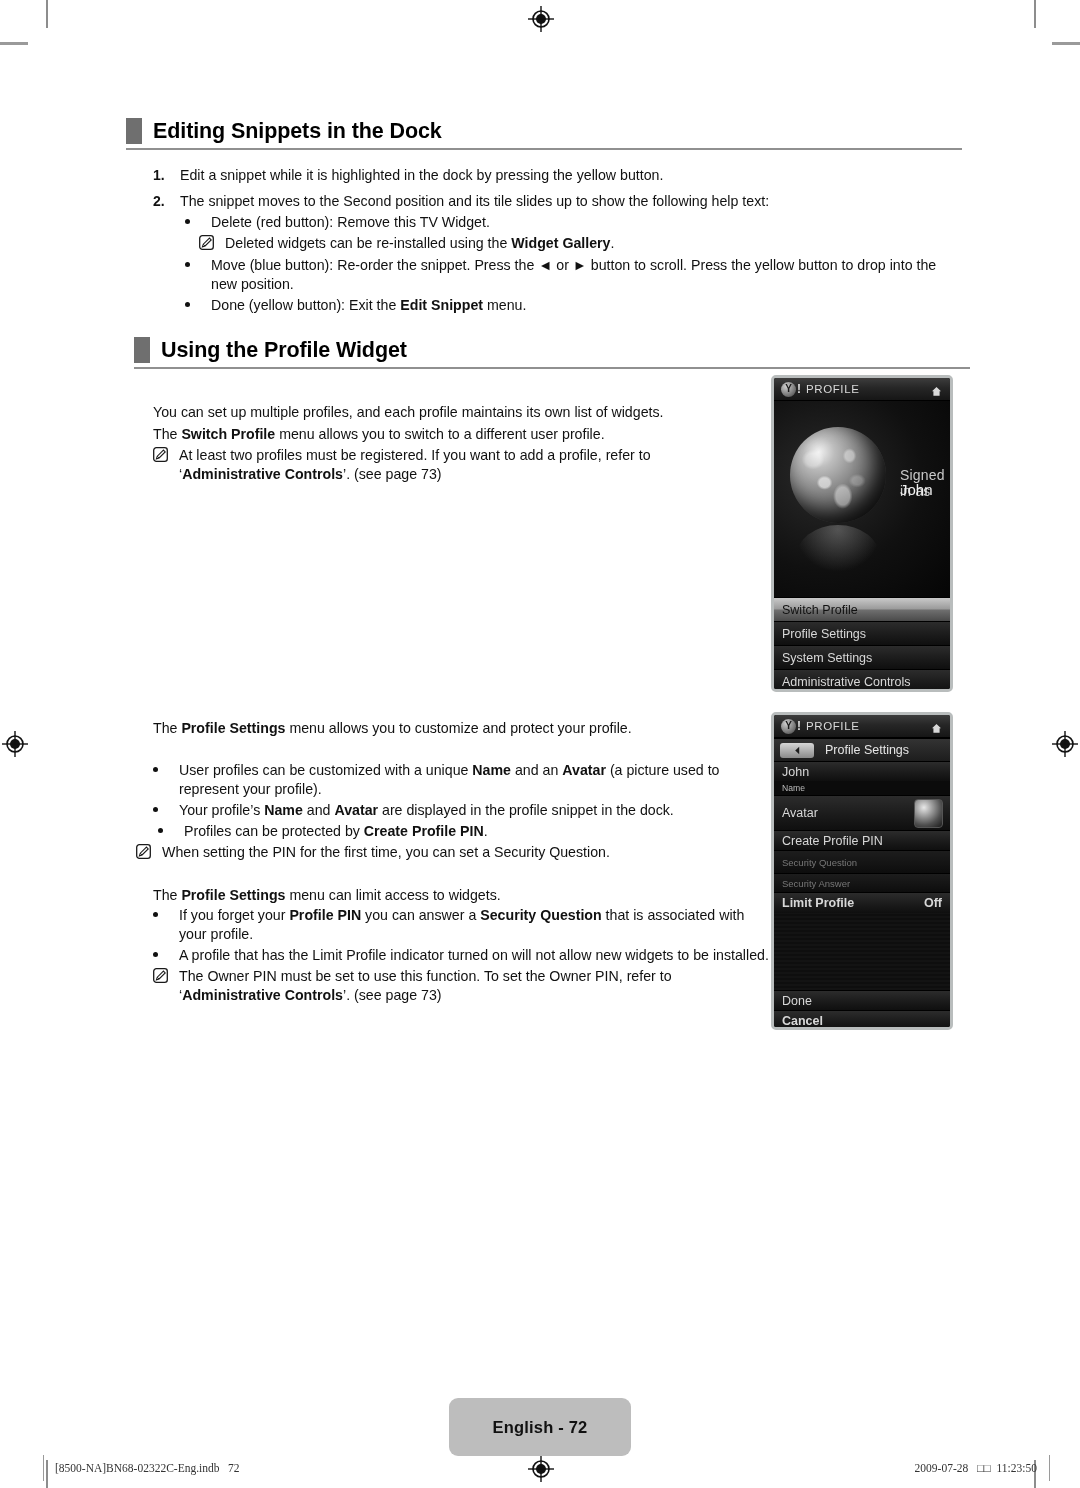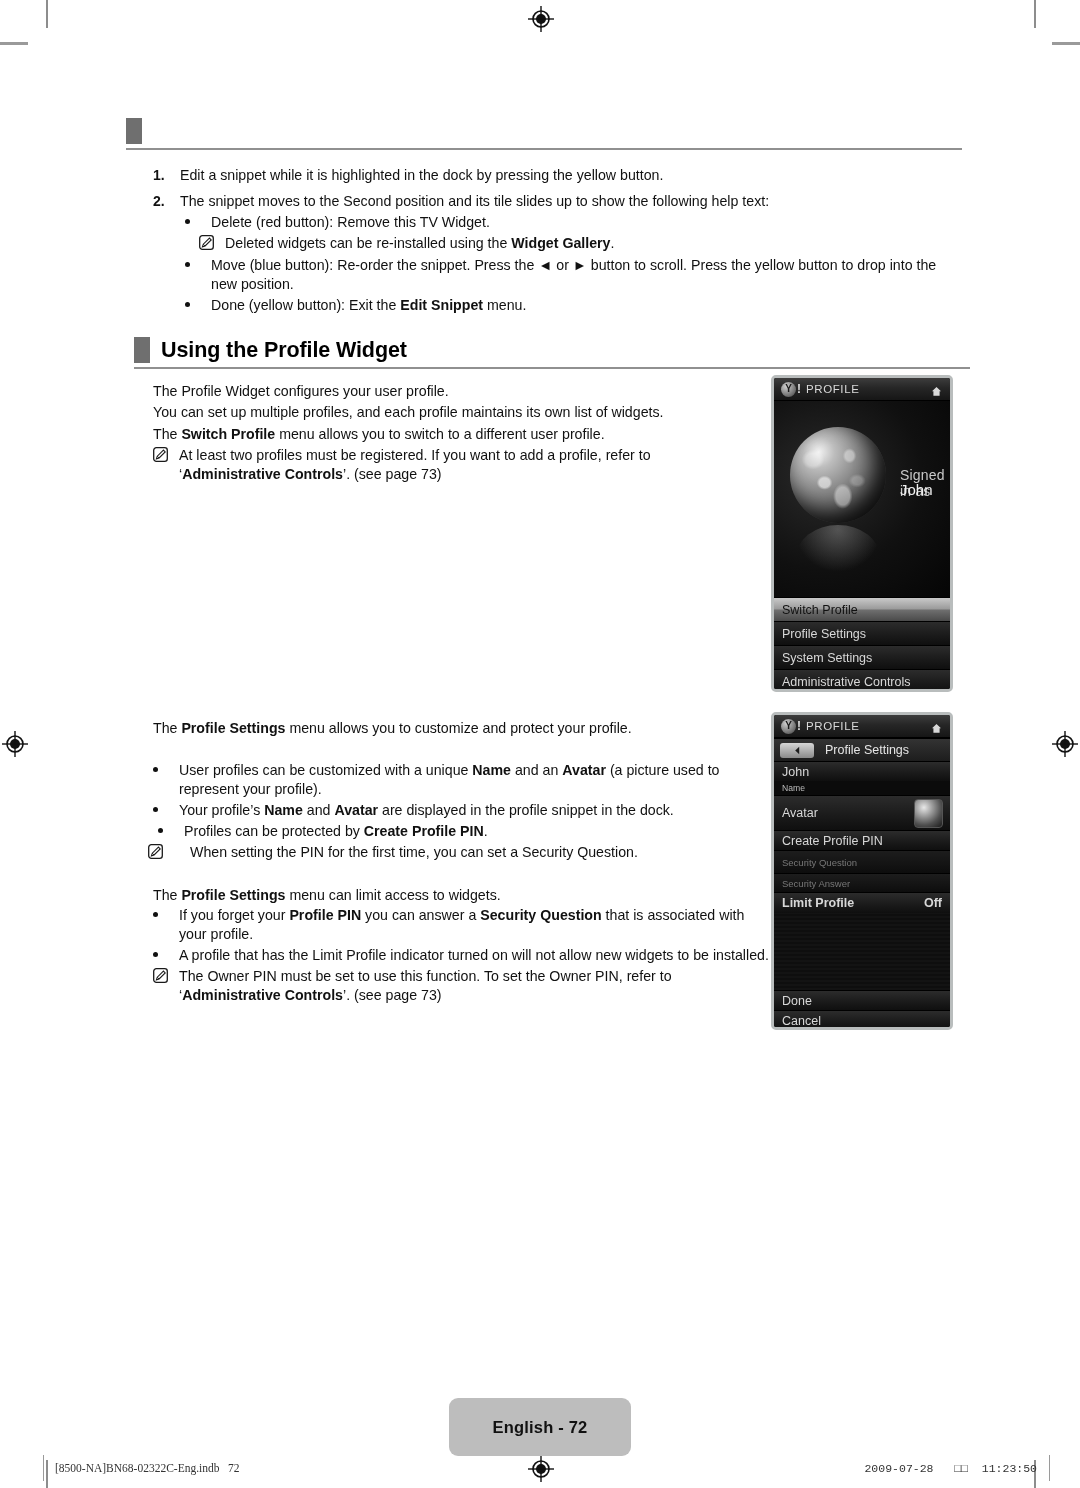--- a/index.html
+++ b/index.html
@@ -329,21 +329,21 @@
     top: 1462px;
     font-family: "Liberation Serif", serif;
     font-size: 11.5px;
     color: #333;
     white-space: pre;
   }
   .footer-right {
     position: absolute;
     right: 43px;
     top: 1462px;
-    font-family: Liberation Mono, monospace;
+    font-family: Liberation Serif, serif;
     font-size: 11.5px;
     color: #333;
     white-space: pre;
   }
   .footer-rule-left {
     position: absolute;
     left: 43px; top: 1455px;
     width: 1px; height: 26px;
     background: #9a9a9a;
   }
@@ -393,21 +393,21 @@
   <div class="reg-mark" style="left:1052px; top:731px;">
     <svg width="26" height="26" viewBox="0 0 26 26">
       <circle cx="13" cy="13" r="8" fill="none" stroke="#111" stroke-width="1.6"></circle>
       <circle cx="13" cy="13" r="5" fill="#111"></circle>
       <line x1="13" y1="0" x2="13" y2="26" stroke="#111" stroke-width="1.4"></line>
       <line x1="0" y1="13" x2="26" y2="13" stroke="#111" stroke-width="1.4"></line>
     </svg>
   </div>
 
   <div class="section-head" style="top:118px;">
-    <span class="bar"></span>
+    <span class="bar"></span><span class="htext">Editing Snippets in the Dock</span>
     <div class="rule"></div>
   </div>
 
   <div class="numline" style="left:153px; top:166px; width:810px;">
     <span class="num">1.</span>
     <span class="ntext">Edit a snippet while it is highlighted in the dock by pressing the yellow button.</span>
   </div>
   <div class="numline" style="left:153px; top:192px; width:810px;">
     <span class="num">2.</span>
     <span class="ntext">The snippet moves to the Second position and its tile slides up to show the following help text:</span>
@@ -437,21 +437,20 @@
   <div class="bulletline" style="left:185px; top:296px; width:780px;">
     <span class="dot"></span>
     <span class="btext">Done (yellow button): Exit the <b>Edit Snippet</b> menu.</span>
   </div>
 
   <div class="section-head" style="top:337px;padding-left:8px;">
     <span class="bar"></span><span class="htext">Using the Profile Widget</span>
     <div class="rule"></div>
   </div>
 
-  <div class="para" style="left:153px; top:381px; width:600px;">The Profile Widget configures your user profile.</div>
   <div class="para" style="left:153px; top:402px; width:620px;">You can set up multiple profiles, and each profile maintains its own list of widgets.</div>
   <div class="para" style="left:153px; top:424px; width:620px;">The <b>Switch Profile</b> menu allows you to switch to a different user profile.</div>
 
   <div class="noteline" style="left:153px; top:446px; width:600px;">
     <span class="noteicon">
       <svg width="15" height="15" viewBox="0 0 15 15">
         <rect x="0.7" y="0.7" width="13.6" height="13.6" rx="2.6" fill="none" stroke="#1a1a1a" stroke-width="1.3"></rect>
         <path d="M10.4 3.1 L4.3 9.2 L3.4 11.9 L6.1 11.0 L12.2 4.9 Z" fill="none" stroke="#1a1a1a" stroke-width="1.1"></path>
         <line x1="4.3" y1="9.2" x2="6.1" y2="11.0" stroke="#1a1a1a" stroke-width="1"></line>
       </svg>
@@ -466,21 +465,21 @@
     <span class="btext">User profiles can be customized with a unique <b>Name</b> and an <b>Avatar</b> (a picture used to represent your profile).</span>
   </div>
   <div class="bulletline" style="left:153px; top:801px; width:620px;">
     <span class="dot"></span>
     <span class="btext">Your profile’s <b>Name</b> and <b>Avatar</b> are displayed in the profile snippet in the dock.</span>
   </div>
   <div class="bulletline" style="left:158px; top:822px; width:620px;">
     <span class="dot"></span>
     <span class="btext">Profiles can be protected by <b>Create Profile PIN</b>.</span>
   </div>
-  <div class="noteline" style="left:148px; top:843px; width:620px;padding-left:16px;">
+  <div class="noteline" style="left:136px; top:843px; width:620px;">
     <span class="noteicon">
       <svg width="15" height="15" viewBox="0 0 15 15">
         <rect x="0.7" y="0.7" width="13.6" height="13.6" rx="2.6" fill="none" stroke="#1a1a1a" stroke-width="1.3"></rect>
         <path d="M10.4 3.1 L4.3 9.2 L3.4 11.9 L6.1 11.0 L12.2 4.9 Z" fill="none" stroke="#1a1a1a" stroke-width="1.1"></path>
         <line x1="4.3" y1="9.2" x2="6.1" y2="11.0" stroke="#1a1a1a" stroke-width="1"></line>
       </svg>
     </span>
     <span class="ntext2">When setting the PIN for the first time, you can set a Security Question.</span>
   </div>
 
@@ -584,21 +583,21 @@
     <div class="tv-menu-item" style="height:20px;font-weight:bold;">
       <span>Limit Profile</span>
       <span class="right-val">Off</span>
     </div>
 
     <div class="tv-filler" style="height:77px;"></div>
 
     <div class="tv-menu-item" style="height:19px;">
       <span>Done</span>
     </div>
-    <div class="tv-menu-item" style="height:19px;">
+    <div class="tv-menu-item" style="height:19px;font-weight:bold;">
       <span>Cancel</span>
     </div>
 
   </div>
 
   <div class="page-pill">English - 72</div>
   <div class="footer-rule-left"></div>
   <div class="footer-rule-right"></div>
   <div class="footer-left">[8500-NA]BN68-02322C-Eng.indb   72</div>
   <div class="footer-right">2009-07-28   □□  11:23:50</div>

